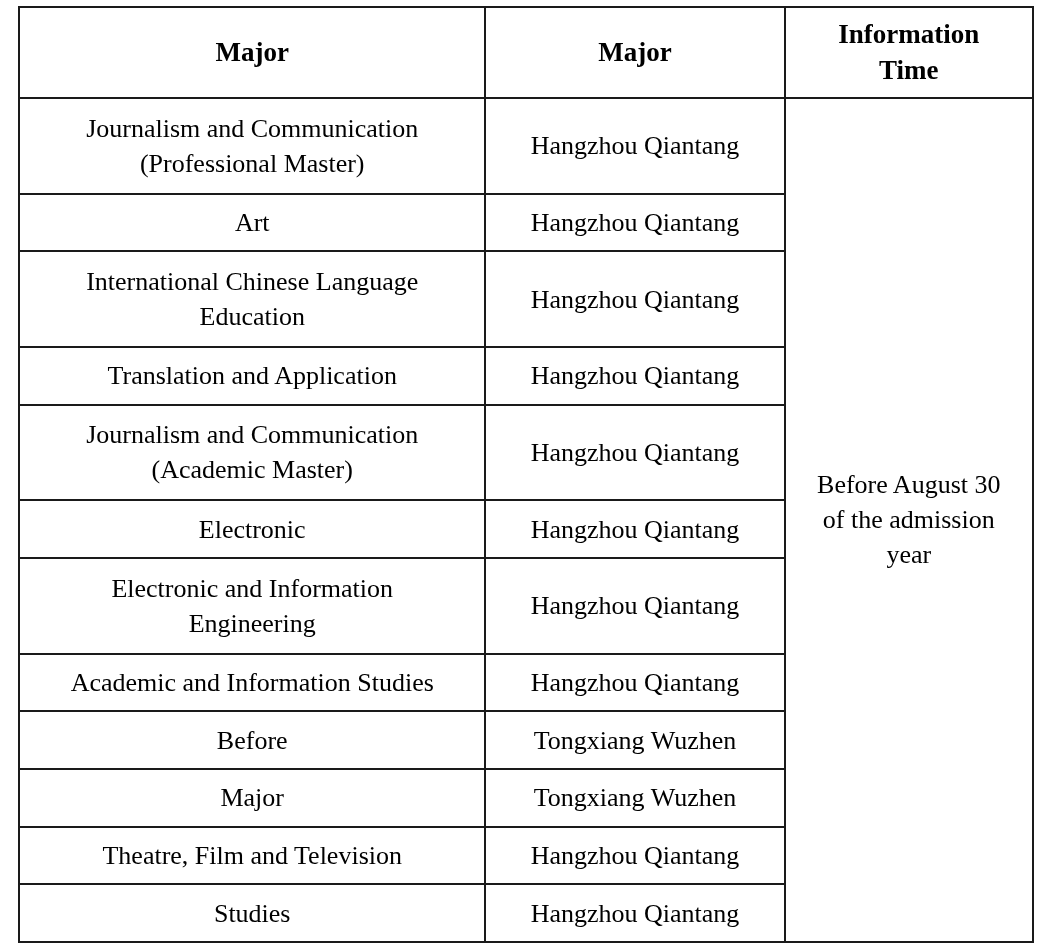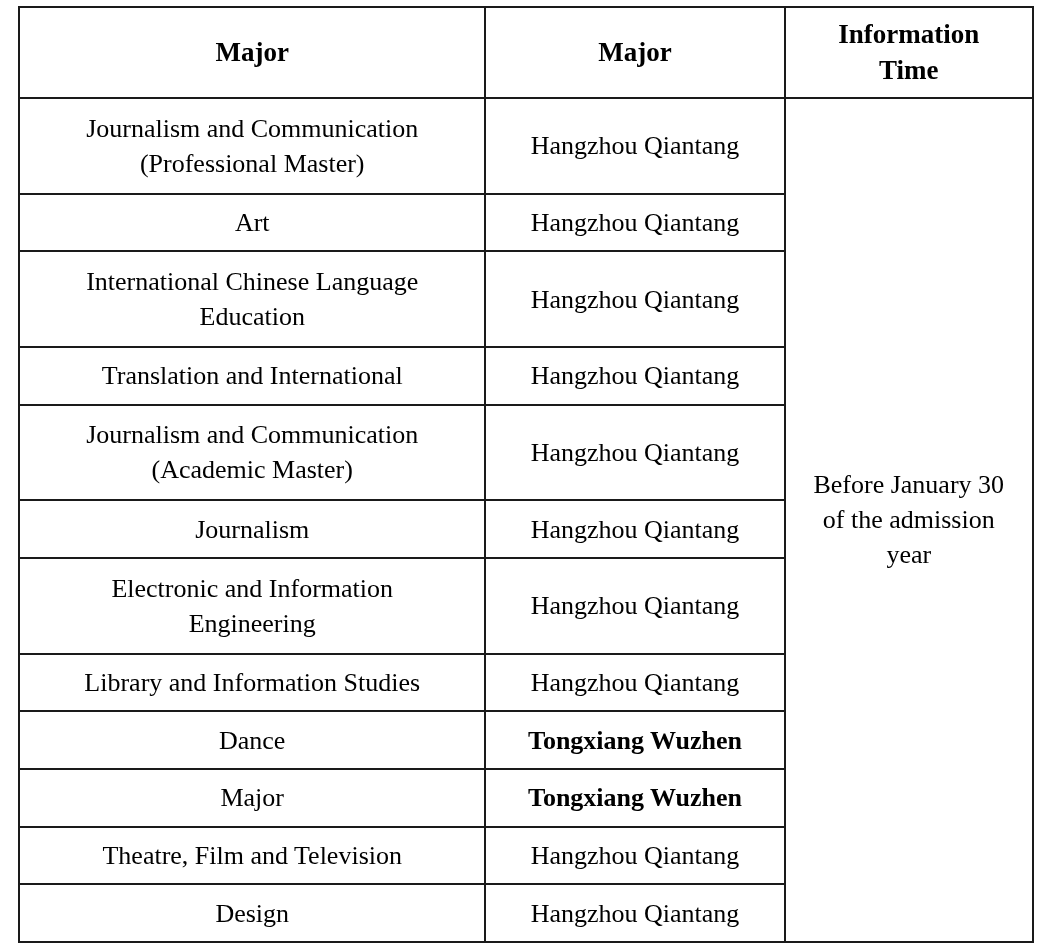--- a/index.html
+++ b/index.html
@@ -34,21 +34,21 @@
     white-space: pre-line;
     box-sizing: border-box;
   }
   table.admissions th {
     font-weight: bold;
     font-size: 27px;
   }
   col.col-major { width: 46%; }
   col.col-campus { width: 29.5%; }
   col.col-time { width: 24.5%; }
-  td.bold { font-weight: bold; }
+  td.bold { font-weight: normal; }
   tr.row-single td { height: 44px; }
   tr.row-double td { height: 84px; }
   tr.header-row th { height: 86px; }
 </style>
 </head>
 <body>
 
 <div class="page">
   <table class="admissions">
     <colgroup>
@@ -62,66 +62,66 @@
         <th>Major</th>
         <th>Information
 Time</th>
       </tr>
     </thead>
     <tbody>
       <tr class="row-double">
         <td>Journalism and Communication
 (Professional Master)</td>
         <td>Hangzhou Qiantang</td>
-        <td rowspan="12">Before January 30
+        <td rowspan="12">Before August 30
 of the admission
 year</td>
       </tr>
       <tr class="row-single">
         <td>Art</td>
         <td>Hangzhou Qiantang</td>
       </tr>
       <tr class="row-double">
         <td>International Chinese Language
 Education</td>
         <td>Hangzhou Qiantang</td>
       </tr>
       <tr class="row-single">
-        <td>Translation and International</td>
+        <td>Translation and Application</td>
         <td>Hangzhou Qiantang</td>
       </tr>
       <tr class="row-double">
         <td>Journalism and Communication
 (Academic Master)</td>
         <td>Hangzhou Qiantang</td>
       </tr>
       <tr class="row-single">
-        <td>Journalism</td>
+        <td>Electronic</td>
         <td>Hangzhou Qiantang</td>
       </tr>
       <tr class="row-double">
         <td>Electronic and Information
 Engineering</td>
         <td>Hangzhou Qiantang</td>
       </tr>
       <tr class="row-single">
-        <td>Library and Information Studies</td>
+        <td>Academic and Information Studies</td>
         <td>Hangzhou Qiantang</td>
       </tr>
       <tr class="row-single">
-        <td>Dance</td>
+        <td>Before</td>
         <td class="bold">Tongxiang Wuzhen</td>
       </tr>
       <tr class="row-single">
         <td>Major</td>
         <td class="bold">Tongxiang Wuzhen</td>
       </tr>
       <tr class="row-single">
         <td>Theatre, Film and Television</td>
         <td>Hangzhou Qiantang</td>
       </tr>
       <tr class="row-single">
-        <td>Design</td>
+        <td>Studies</td>
         <td>Hangzhou Qiantang</td>
       </tr>
     </tbody>
   </table>
 </div>
 
 </body></html>

